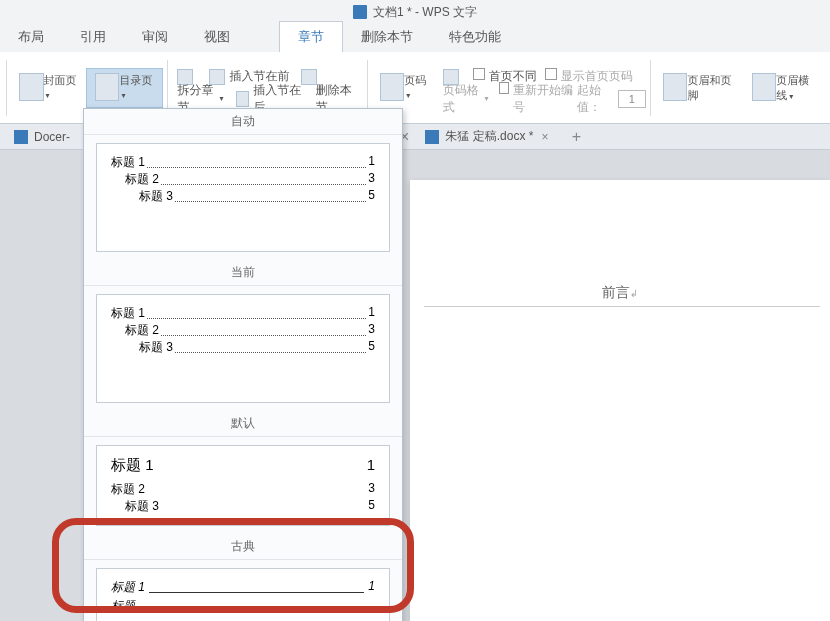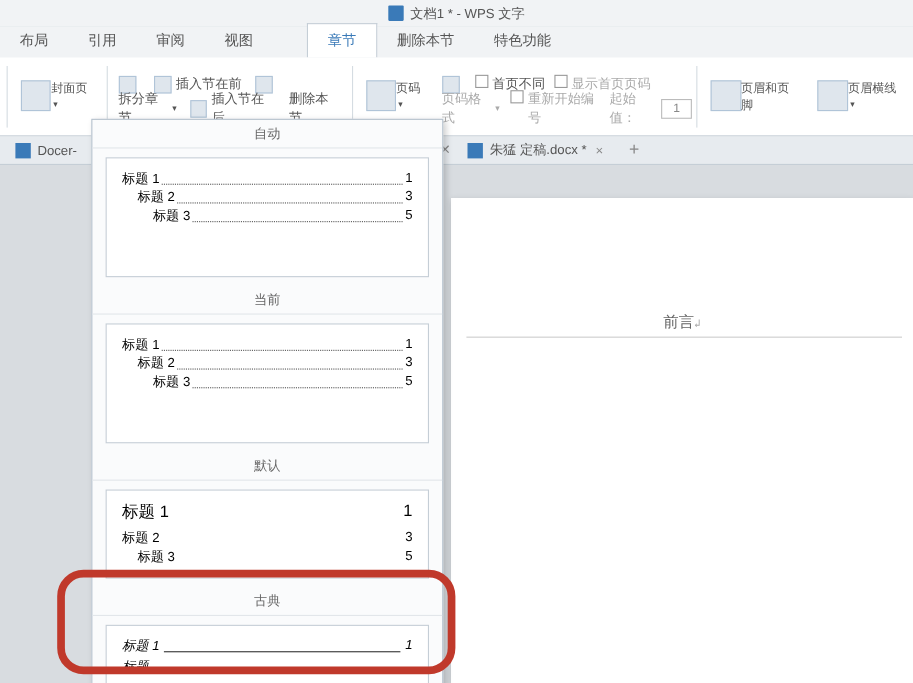--- a/index.html
+++ b/index.html
@@ -27,21 +27,21 @@
 .num-input { width: 28px; height: 18px; border: 1px solid #bbb; font-size: 11px; text-align: center; color: #888; }
 
 .doc-tabs { height: 26px; background: #e7ebef; display: flex; align-items: center; padding-left: 4px; border-bottom: 1px solid #c5ced6; }
 .doc-tab { display: flex; align-items: center; padding: 3px 10px; font-size: 12px; color: #555; margin-right: 2px; }
 .doc-tab .ico { width: 14px; height: 14px; background: #3a7ab8; margin-right: 6px; }
 .doc-tab .close { margin-left: 8px; font-size: 12px; color: #888; }
 .plus { width: 16px; text-align: center; color: #888; margin-left: 8px; }
 
 .workspace { position: absolute; top: 150px; left: 0; width: 830px; height: 471px; background: #d8dce0; }
 .page { position: absolute; top: 30px; right: 0; width: 420px; height: 441px; background: #fff; box-shadow: 0 2px 6px rgba(0,0,0,0.15); }
-.page-text { position: absolute; top: 104px; left: 0; width: 100%; text-align: center; font-size: 14px; color: #666; font-family: Liberation Mono, monospace; }
+.page-text { position: absolute; top: 104px; left: 0; width: 100%; text-align: center; font-size: 14px; color: #666; font-family: Liberation Sans, sans-serif; }
 .page-text::after { content: "↲"; font-size: 10px; color: #aaa; }
 .page-line { position: absolute; top: 126px; left: 14px; width: 396px; border-top: 1px solid #ccc; }
 
 
 .dropdown { position: absolute; top: 108px; left: 83px; width: 320px; background: #fafbfc; border: 1px solid #b5c1cc; box-shadow: 2px 2px 6px rgba(0,0,0,0.2); z-index: 10; }
 .dd-section-label { padding: 4px 8px; font-size: 12px; color: #666; border-bottom: 1px solid #e2e6ea; text-align: center; }
 .dd-section-label.left { text-align: center; }
 .dd-preview { margin: 8px 12px; background: #fff; border: 1px solid #c5ced6; padding: 10px 14px; font-size: 12px; font-family: SimSun; }
 .dd-preview .row { display: flex; justify-content: space-between; }
 .dd-preview .row .t { white-space: nowrap; }
@@ -72,20 +72,24 @@
   <div class="menu-tab">删除本节</div>
   <div class="menu-tab">特色功能</div>
 </div>
 
 <div class="ribbon">
   <div class="sep"></div>
   <div class="ribbon-btn-lg">
     <div class="ico"></div>
     <span><span>封面页</span><span class="drop-arrow">▾</span></span>
   </div>
+  <div class="ribbon-btn-lg active">
+    <div class="ico"></div>
+    <span><span>目录页</span><span class="drop-arrow">▾</span></span>
+  </div>
   <div class="sep"></div>
   <div style="display:flex;flex-direction:column">
     <div class="ribbon-row">
       <div class="ribbon-btn-sm">
         <div class="ico"></div>
       </div>
       <div class="ribbon-btn-sm">
         <div class="ico"></div>
         <span>插入节在前</span>
       </div>

